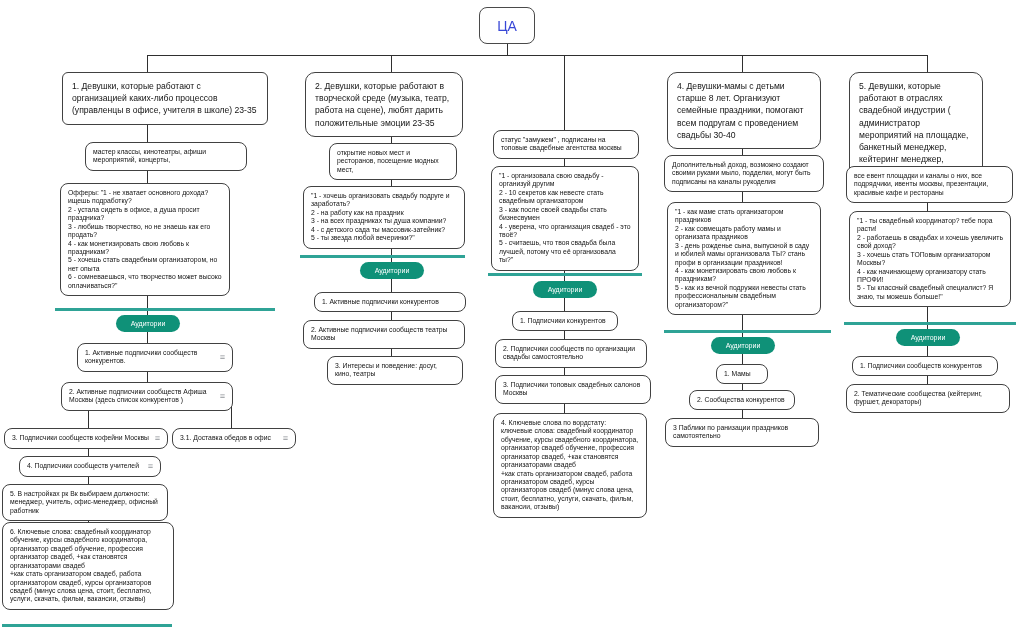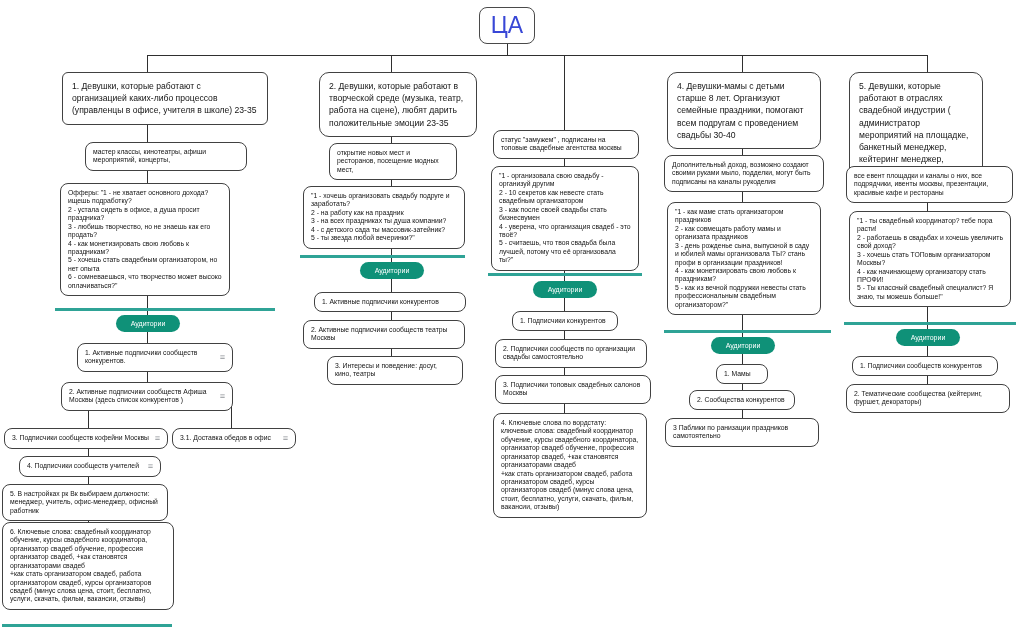--- a/index.html
+++ b/index.html
@@ -12,21 +12,21 @@
        border-radius:8px;padding:5px 7px;font-size:6.8px;line-height:1.24;
        white-space:pre-line;z-index:2;}
   .box.hdr{font-size:8.6px;line-height:1.42;border-radius:10px;padding:7px 9px;border-width:1.4px;}
   .box.flexrow{display:flex;align-items:center;justify-content:space-between;gap:4px;white-space:normal;}
   .nicon{color:#8f9398;font-size:9px;line-height:1;flex:0 0 auto;}
   .badge{position:absolute;box-sizing:border-box;width:64px;height:17px;background:#0f9178;
          color:#fff;font-size:7px;border-radius:9px;display:flex;align-items:center;
          justify-content:center;z-index:2;}
   .root{position:absolute;left:479px;top:7px;width:56px;height:37px;box-sizing:border-box;
         border:1.6px solid #4a4a4a;border-radius:8px;background:#fff;display:flex;
-        align-items:center;justify-content:center;font-size:23px;font-weight:500;
+        align-items:center;justify-content:center;font-size:14px;font-weight:500;
         color:#3847d6;z-index:2;}
 </style>
 </head>
 <body>
 
 <div id="canvas">
 
   <div class="vline" style="left:506.5px;top:44px;height:12px;"></div>
   <div class="hline" style="left:147px;top:55px;width:781px;"></div>
   <div class="vline" style="left:147px;top:55px;height:335px;"></div>
@@ -72,21 +72,21 @@
     <span class="nicon">≡</span>
   </div>
   <div class="box flexrow" style="left:19px;top:456px;width:142px;">
     <span>4. Подписчики сообществ учителей</span>
     <span class="nicon">≡</span>
   </div>
   <div class="box" style="left:2px;top:484px;width:166px;">5. В настройках рк Вк выбираем должности: менеджер, учитель, офис-менеджер, офисный работник</div>
   <div class="box" style="left:2px;top:522px;width:172px;">6. Ключевые слова: свадебный координатор обучение, курсы свадебного координатора, организатор свадеб обучение, профессия организатор свадеб, +как становятся организаторами свадеб
 +как стать организатором свадеб, работа организатором свадеб, курсы организаторов свадеб  (минус слова цена, стоит, бесплатно, услуги, скачать, фильм, вакансии, отзывы)</div>
 
-  <div class="box hdr" style="left:319px;top:72px;width:158px;">2. Девушки, которые работают в творческой среде (музыка, театр, работа на сцене), любят дарить положительные эмоции 23-35</div>
+  <div class="box hdr" style="left:305px;top:72px;width:158px;">2. Девушки, которые работают в творческой среде (музыка, театр, работа на сцене), любят дарить положительные эмоции 23-35</div>
   <div class="box" style="left:329px;top:143px;width:128px;">открытие новых мест и ресторанов, посещение модных мест,</div>
   <div class="box" style="left:303px;top:186px;width:162px;">"1 - хочешь организовать свадьбу подруге и заработать?
 2 - на работу как на праздник
 3 - на всех праздниках ты душа компании?
 4 - с детского сада ты массовик-затейник?
 5 - ты звезда любой вечеринки?"</div>
   <div class="badge" style="left:360px;top:262px;">Аудитории</div>
   <div class="box" style="left:314px;top:292px;width:152px;">1. Активные подписчики конкурентов</div>
   <div class="box" style="left:303px;top:320px;width:162px;">2. Активные подписчики сообществ театры Москвы</div>
   <div class="box" style="left:327px;top:356px;width:136px;">3. Интересы и поведение: досуг, кино, театры</div>

